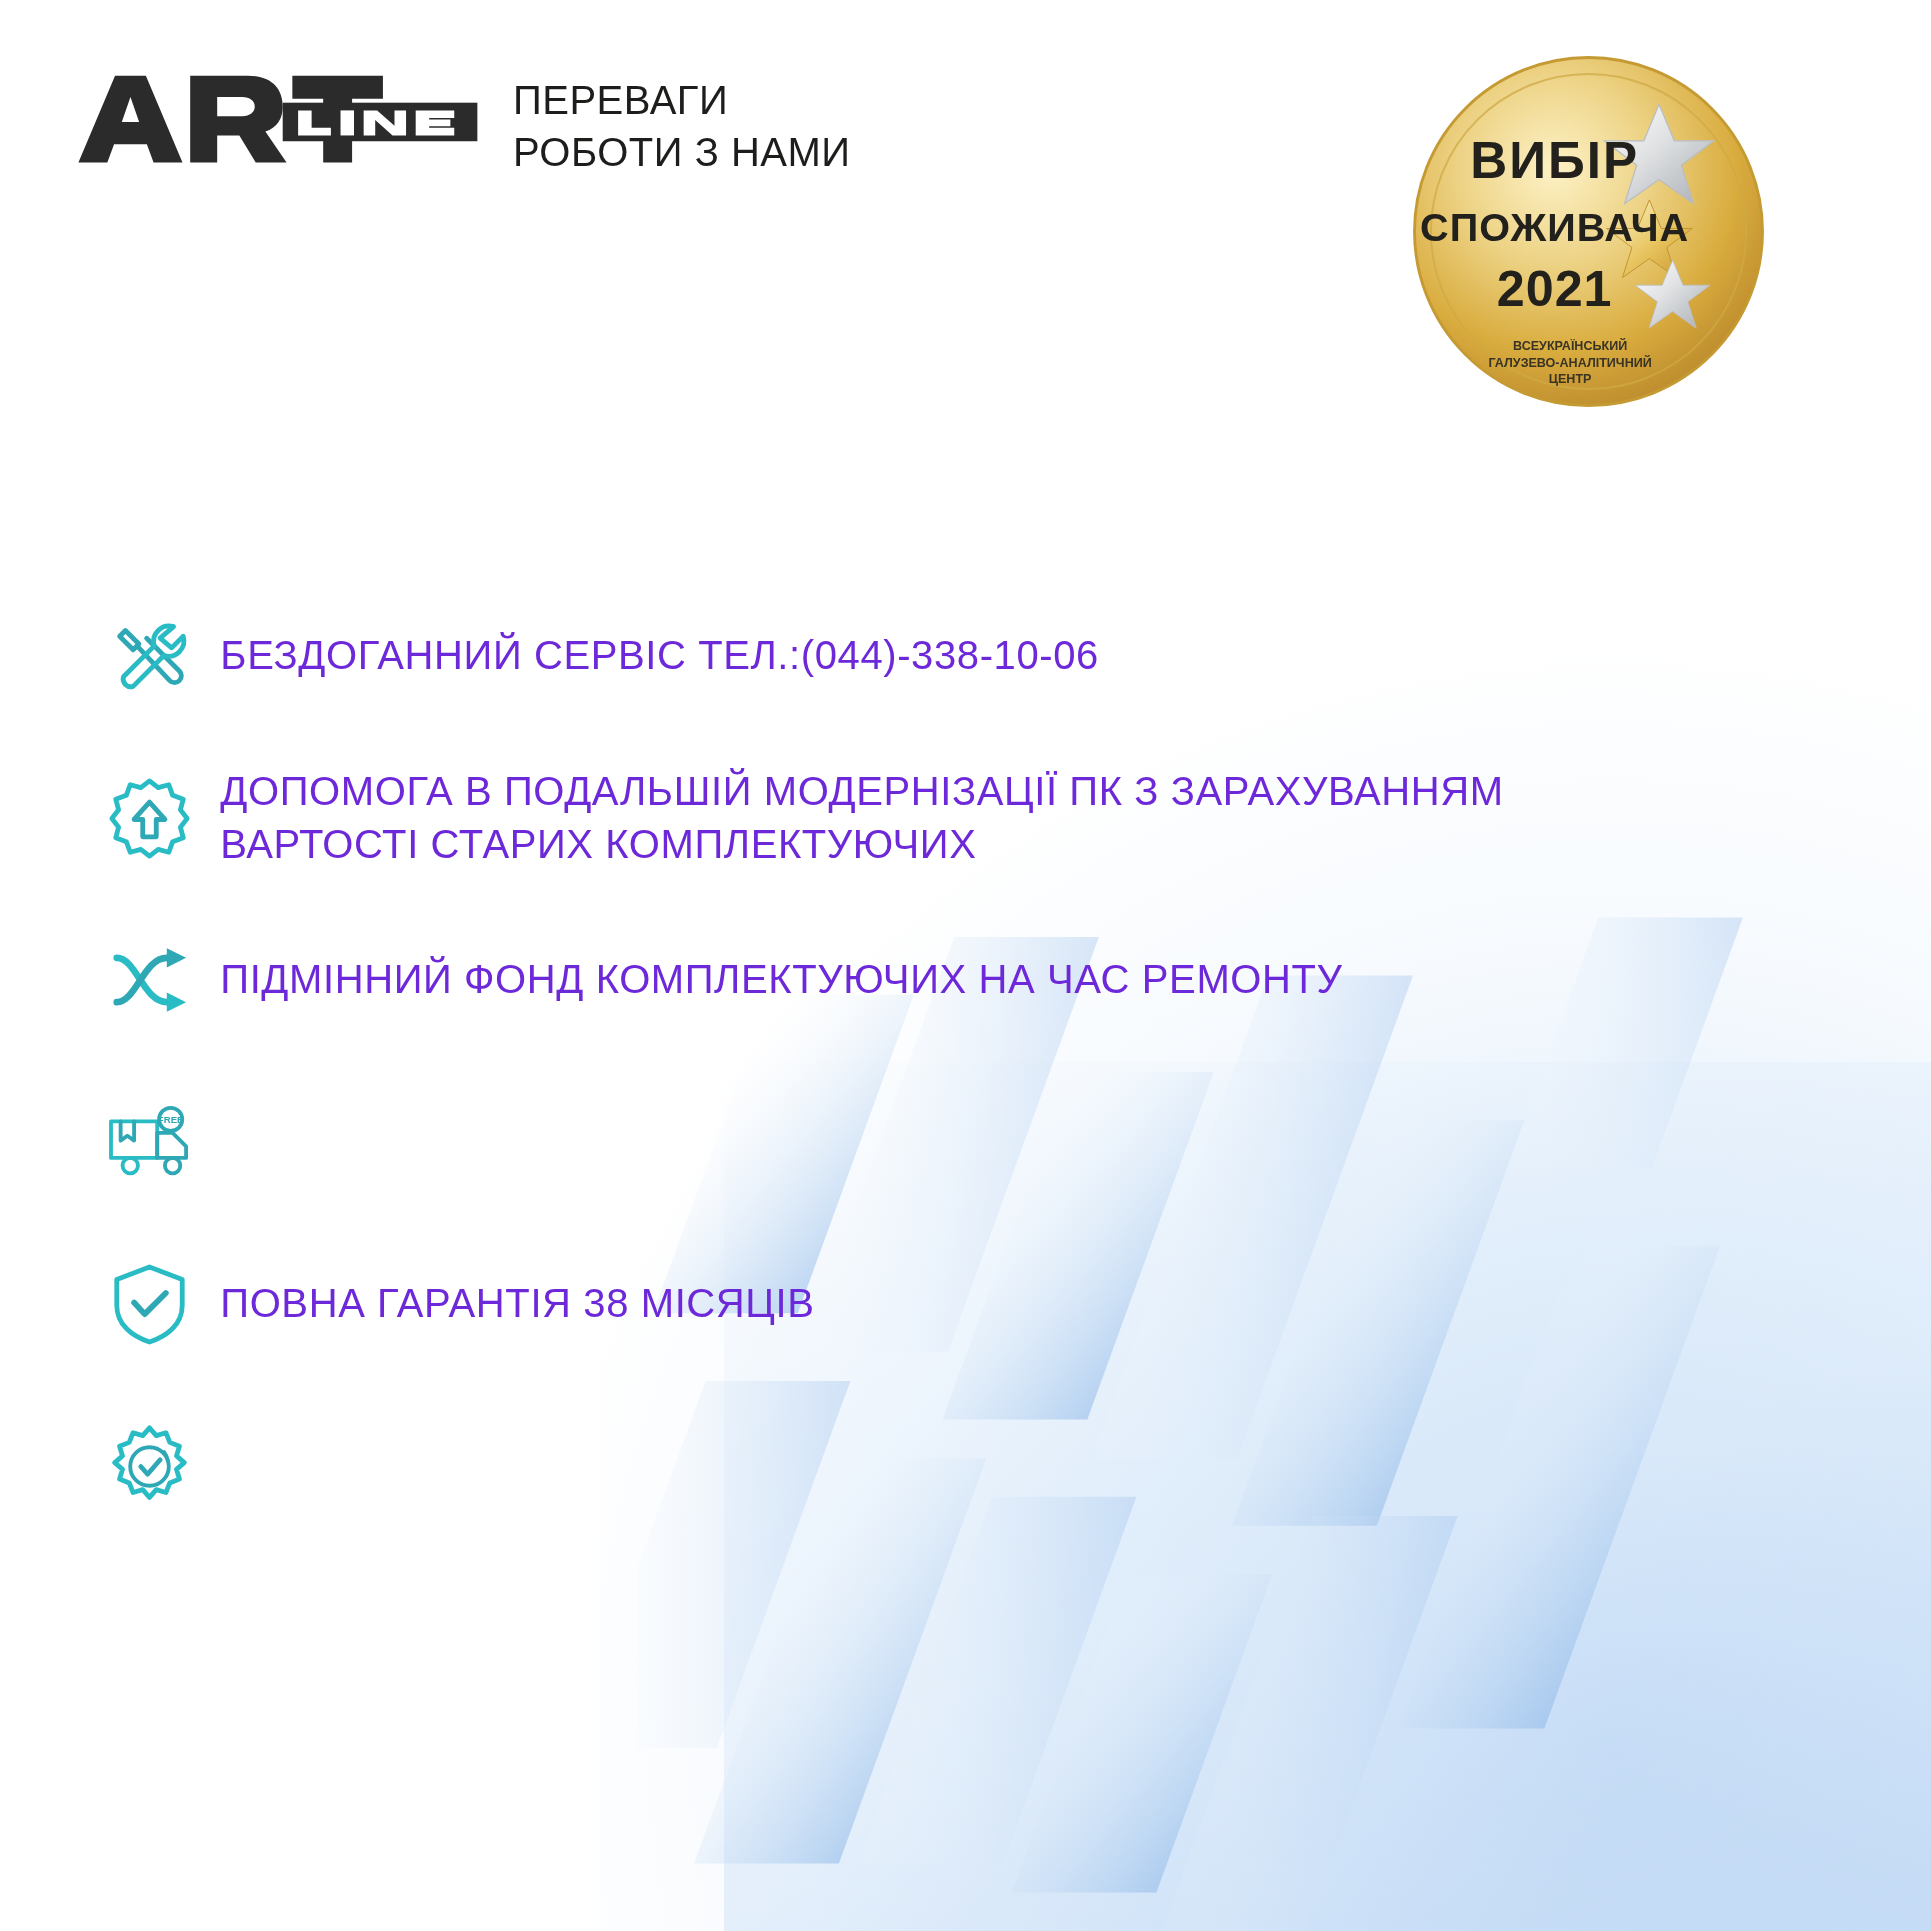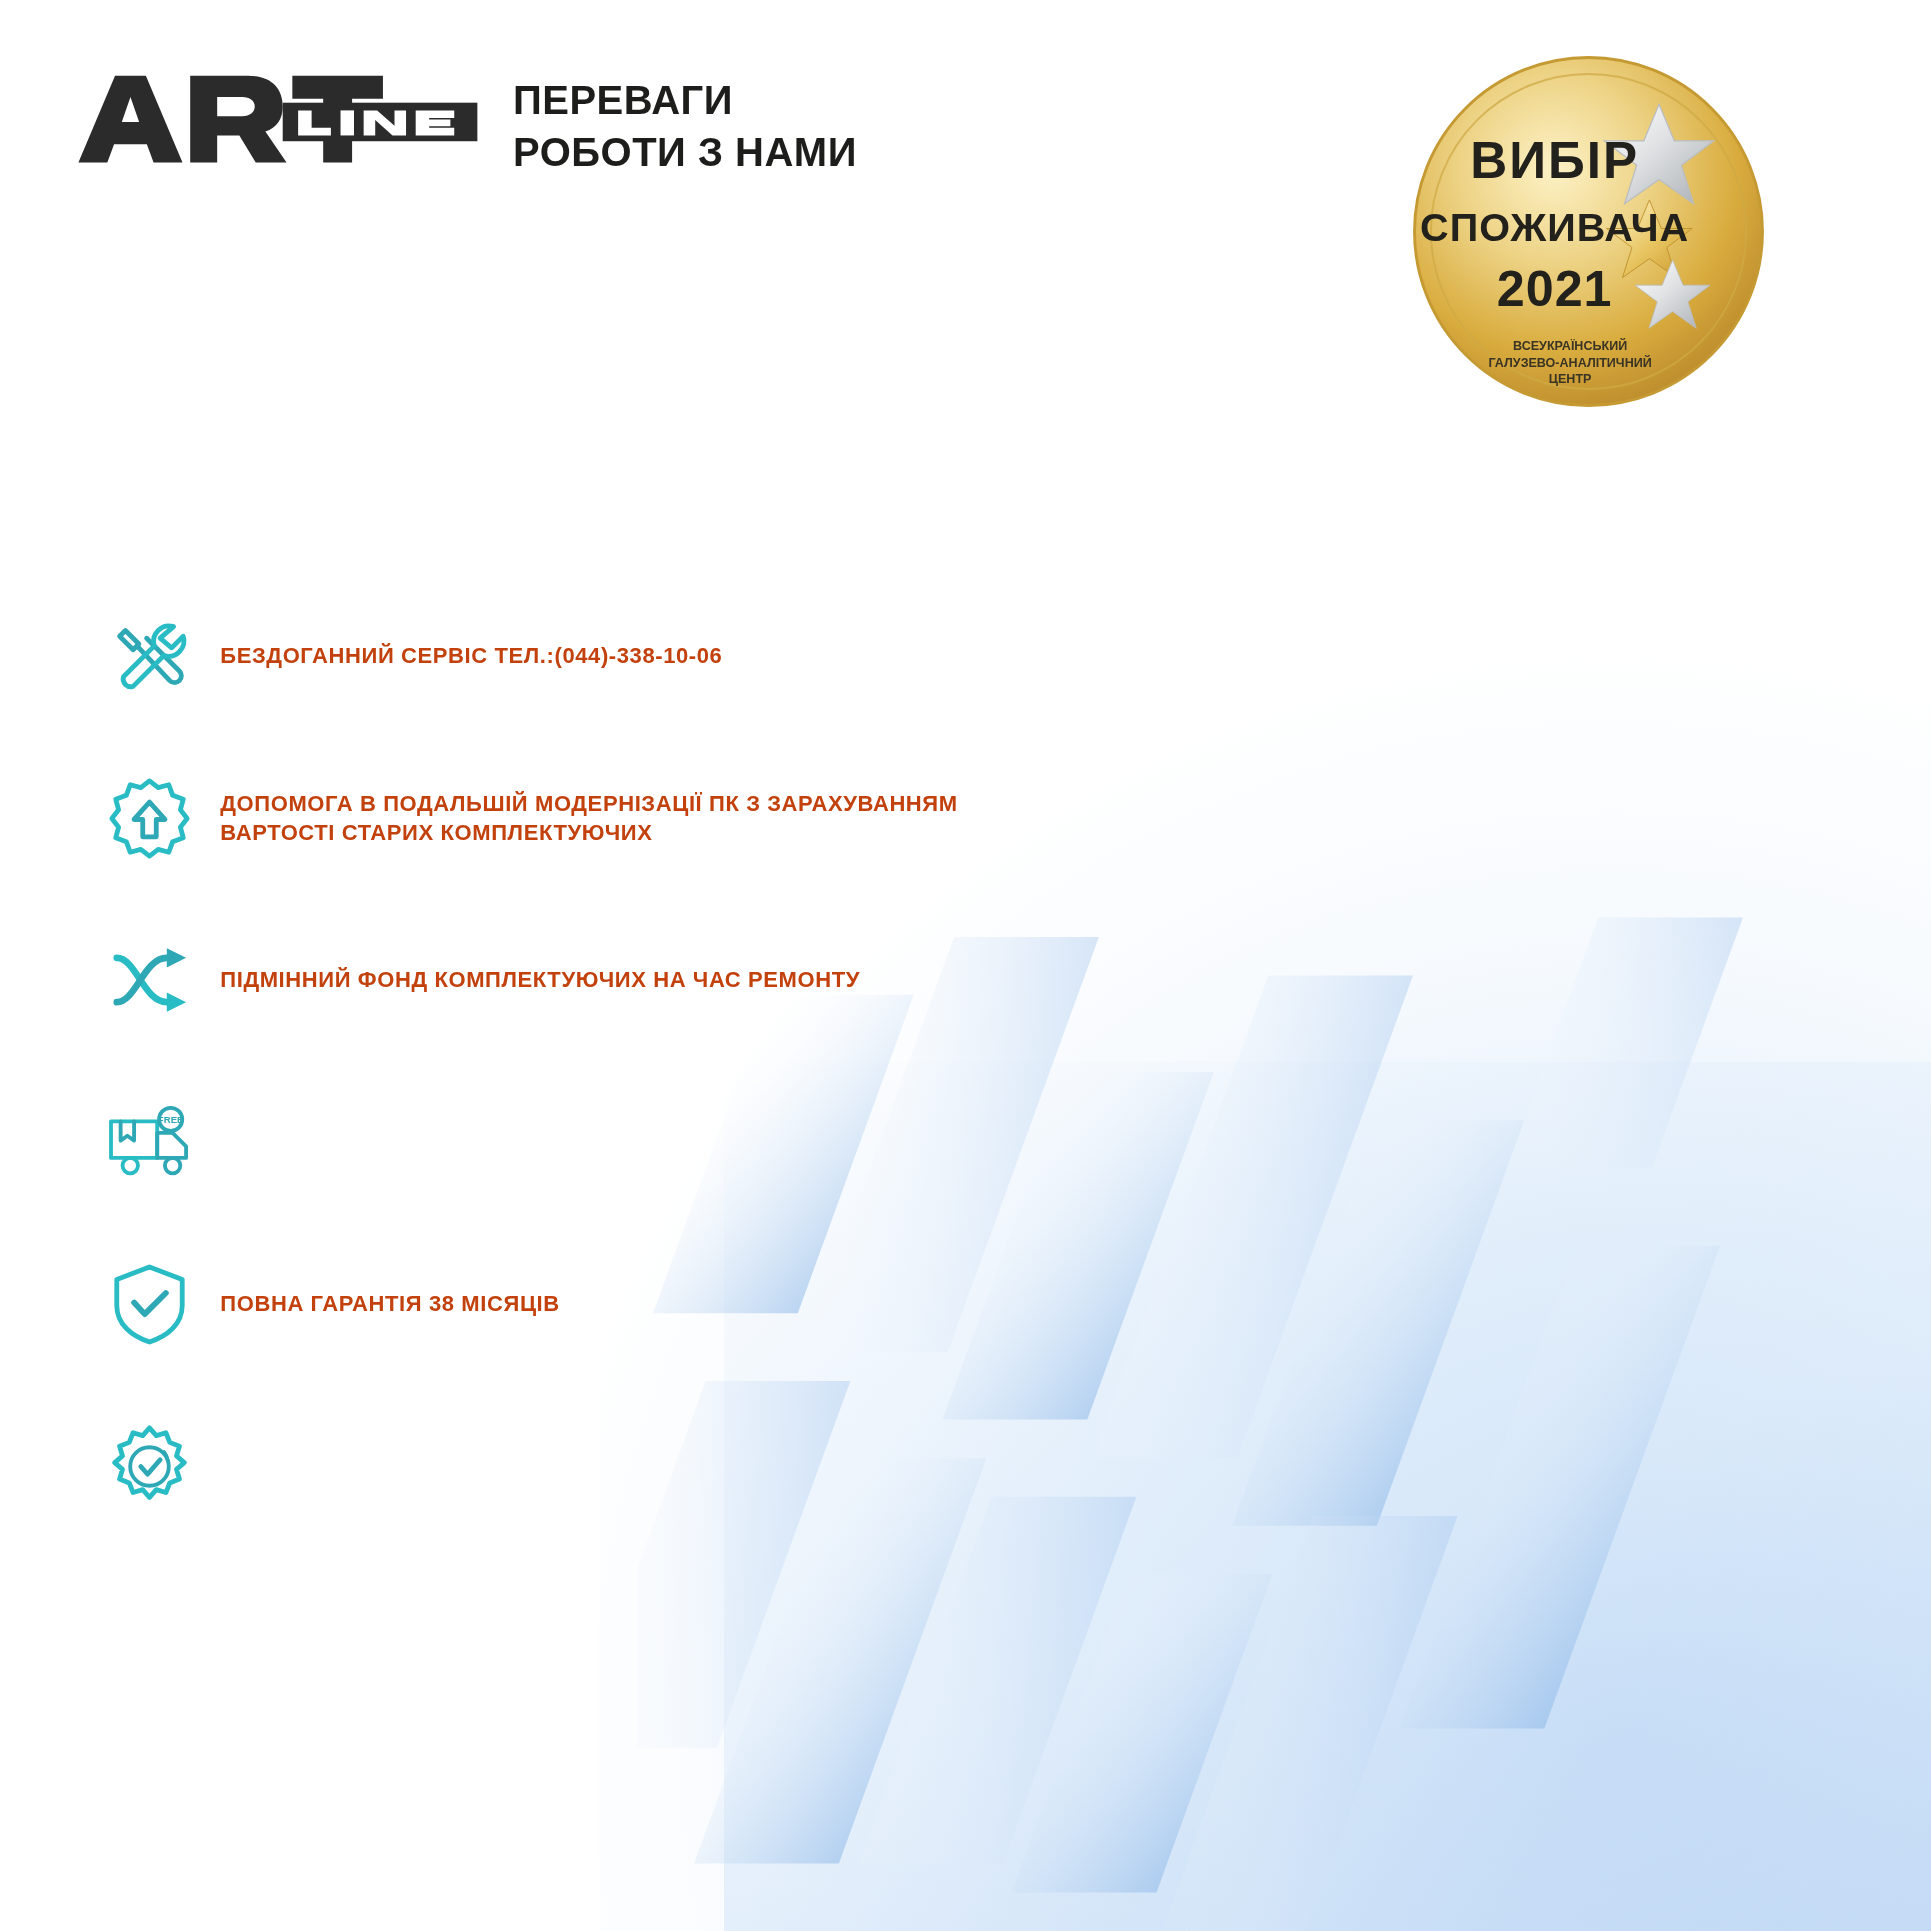--- a/index.html
+++ b/index.html
@@ -48,21 +48,21 @@
     display: flex;
     align-items: center;
     font-weight: 800;
     letter-spacing: -1px;
   }
   .logo svg { display: block; }
 
   .header-title {
     color: #1d1d1b;
     font-size: 40px;
-    font-weight: 700;
+    font-weight: 400;
     line-height: 1.30;
     letter-spacing: 0.5px;
     text-transform: uppercase;
     padding-top: 5.8px;
   }
 
   
   .medal {
     position: absolute;
     right: 154px; top: 43px;
@@ -85,23 +85,23 @@
   .feature-icon {
     width: 104px;
     min-width: 104px;
     height: 97px;
     display: flex;
     align-items: center;
     justify-content: center;
   }
   .feature-text {
     margin-left: 19.3px;
-    color: #c2410c;
-    font-size: 22px;
-    font-weight: 700;
+    color: #6d28d9;
+    font-size: 40px;
+    font-weight: 400;
     line-height: 1.33;
     letter-spacing: 0.6px;
     text-transform: uppercase;
     white-space: pre-line;
   }
 </style>
 </head>
 <body>
 
 <div class="page">

